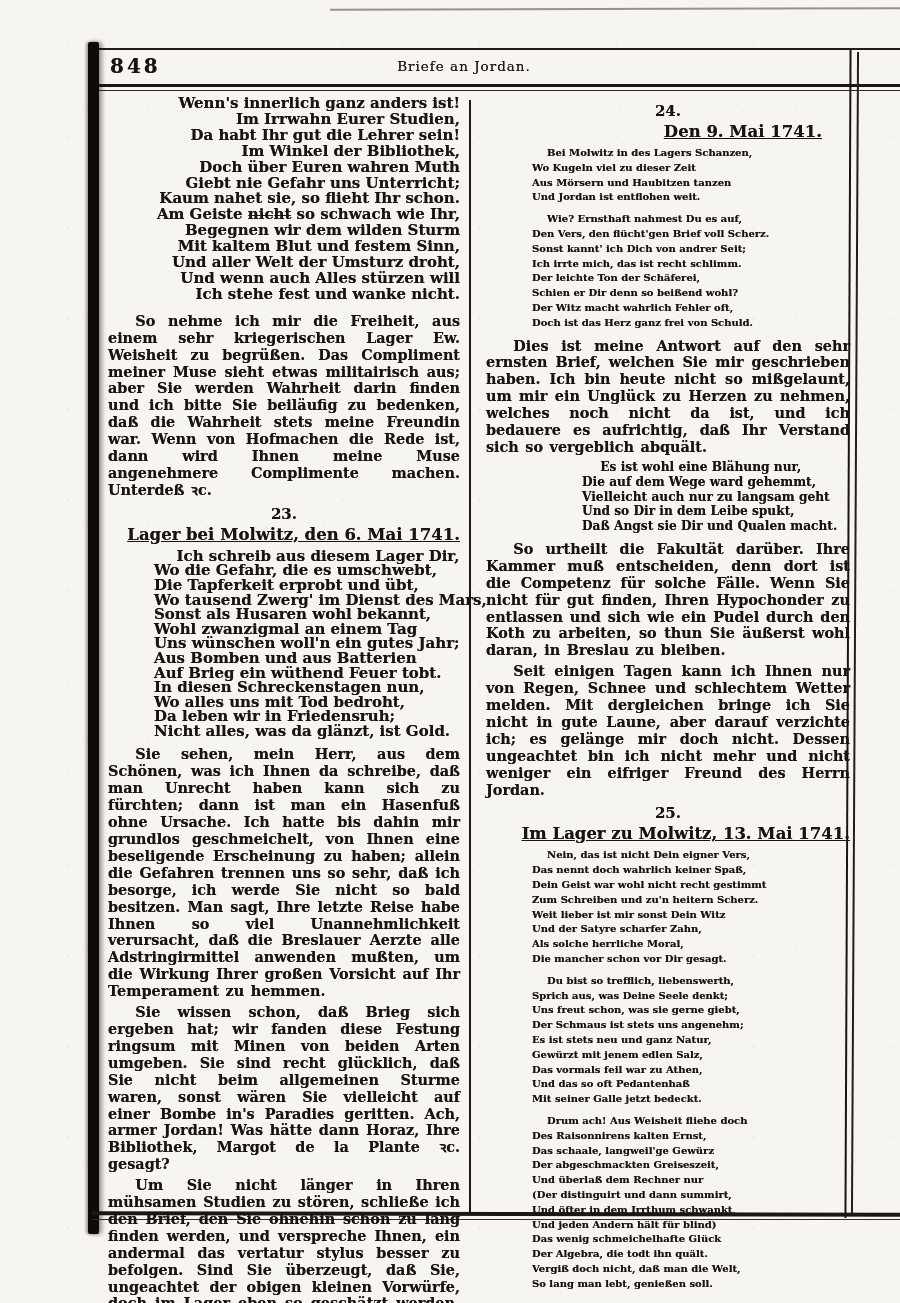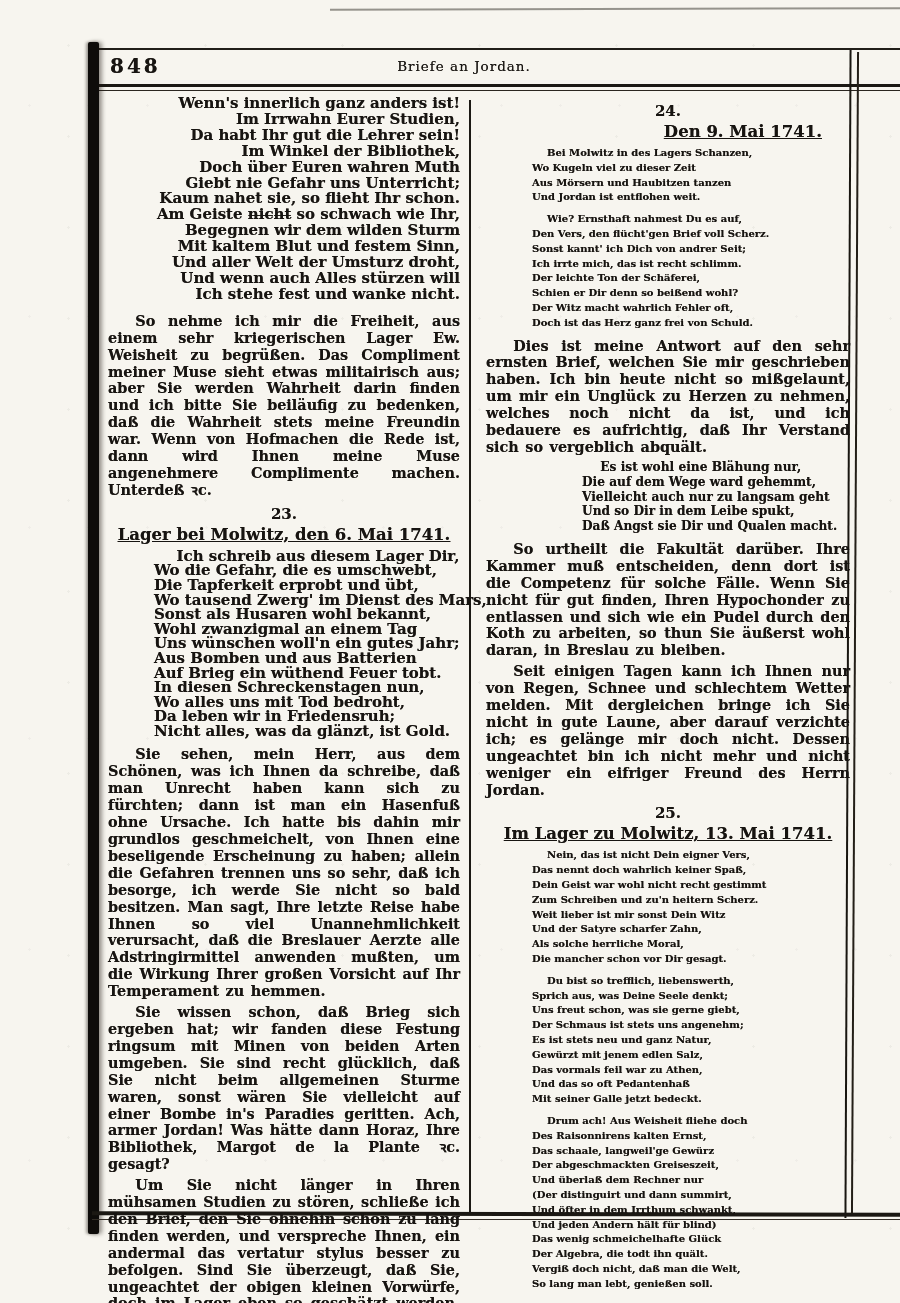--- a/index.html
+++ b/index.html
@@ -40,21 +40,21 @@
   .poem{margin:2px 0 8px 0;}
   .poem .pline{white-space:nowrap;}
   .poem .pline:first-child{text-indent:1.5em;}
   .poem.flush .pline:first-child{text-indent:0;}
   .poem-opening{font-size:15px;line-height:15.9px;margin:2px 0 10px 46px;text-align:right;}
   .poem-small{font-size:15px;line-height:14.6px;margin-left:46px;margin-bottom:8px;}
   .poem-small-r{font-size:10px;line-height:14.8px;margin-left:46px;margin-bottom:7px;}
   .poem-small-r2{font-size:12.2px;line-height:14.8px;margin-left:96px;margin-bottom:7px;}
   .letter-num{text-align:center;font-size:15px;font-weight:700;margin:6px 0 2px 0;}
   .dateline{font-size:16.5px;font-weight:700;margin:0 0 5px 0;text-decoration:underline;}
-  .dateline.center{text-align:center;}
+  .dateline.center{text-align:right;}
   .dateline.right{text-align:right;padding-right:28px;}
 </style>
 </head>
 <body>
 
 <div class="page ink">
 
   <div class="top-artifact"></div>
   <div class="frame-top"></div>
   <div class="header-rule-a"></div>

